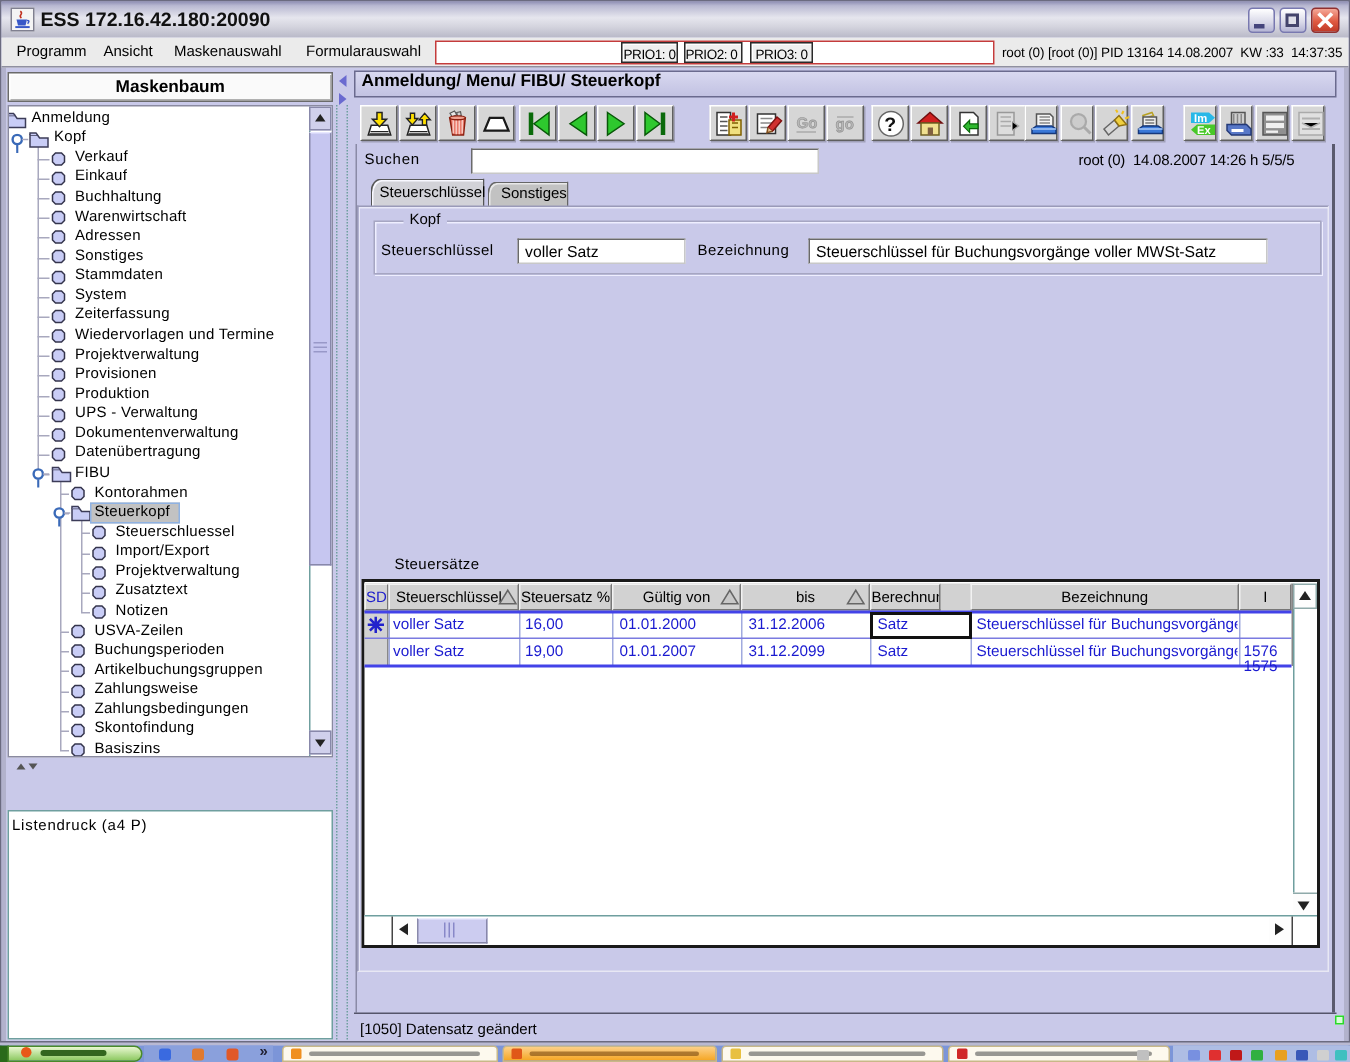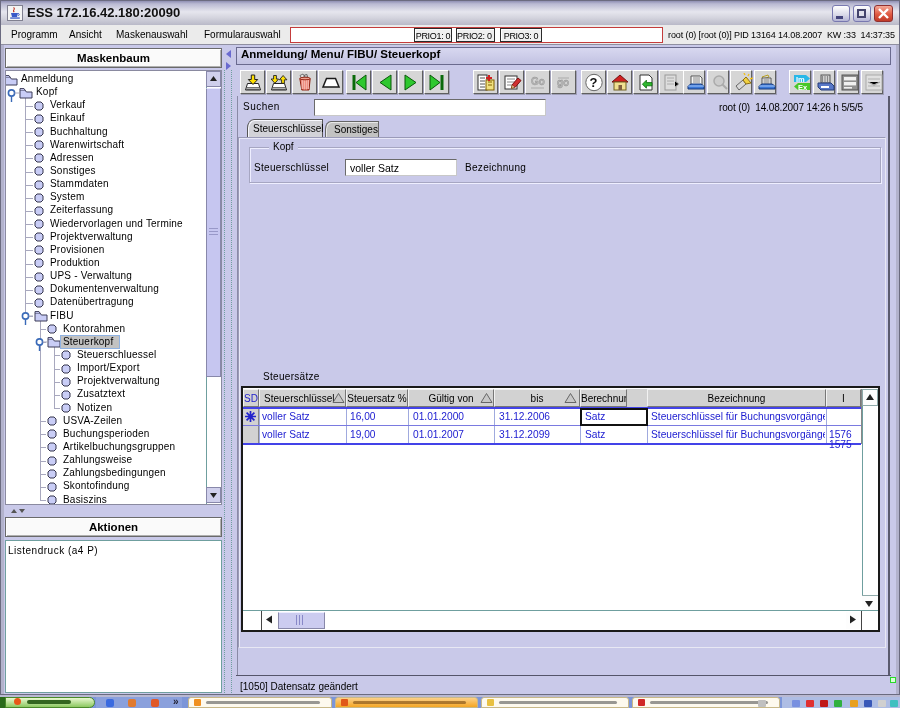--- a/index.html
+++ b/index.html
@@ -244,21 +244,20 @@
       <div class="ab" style="left:34px;top:429.0px;width:6px;height:1px;background:#a8a8be"></div>
       <svg class="ab" style="left:41px;top:423.98px" width="10" height="10" viewBox="0 0 10 10">
         <path d="M3 1 h4 l2 2 v4 l-2 2 h-4 l-2 -2 v-4 Z" fill="#c9cdf6" stroke="#34344c" stroke-width="1"></path>
       </svg>
       <div class="leafrow" style="left:57px;top:422.5px;letter-spacing:0.2px">Basiszins</div>
     </div>
 <svg class="ab" style="left:7px;top:507px" width="20" height="8" viewBox="0 0 20 8">
       <path d="M4 6 L7 2 L10 6 Z" fill="#555"></path>
       <path d="M12 2 L18 2 L15 6 Z" fill="#555"></path>
     </svg>
-<div class="ab" style="left:5px;top:517px;width:217px;height:20px;background:#fafafa;border:1px solid #6a6a6a;box-shadow:inset 1px 1px 0 #fff,inset -1px -1px 0 #b0b0b0;font-size:11.5px;font-weight:bold;text-align:center;padding-top:3px">Aktionen</div>
 <div class="ab" style="left:5px;top:540px;width:217px;height:153px;background:#fff;border:1px solid #6f9f9f"></div>
 <div class="ab t11" style="left:8px;top:545px;letter-spacing:0.5px">Listendruck (a4 P)</div>
 <svg class="ab" style="left:224px;top:49px" width="9" height="22" viewBox="0 0 9 22">
       <path d="M7 1 L2 5 L7 9 Z" fill="#6a6ad0"></path>
       <path d="M2 13 L7 17 L2 21 Z" fill="#6a6ad0"></path>
     </svg>
 <div class="ab" style="left:224px;top:70px;width:1px;height:623px;border-left:1px dotted #6f9f9f"></div>
 <div class="ab" style="left:231px;top:70px;width:1px;height:623px;border-left:1px dotted #6f9f9f"></div>
 <div class="ab" style="left:236px;top:47px;width:655px;height:18px;background:linear-gradient(#d8d8f0,#c2c2e2);border:1px solid #6a6a8e"></div>
 <div class="ab" style="left:241px;top:48px;font-size:11.5px;font-weight:bold;color:#000">Anmeldung/ Menu/ FIBU/ Steuerkopf</div>
@@ -435,20 +434,21 @@
 <div class="ab" style="left:247px;top:119px;width:76px;height:19px;background:#d2d2d8;border:1px solid #555;border-bottom:none;border-top-left-radius:7px 9px;box-shadow:inset 1px 1px 0 #f8f8ff"></div>
 <div class="ab" style="left:253px;top:123px;font-size:10px;color:#000;white-space:nowrap">Steuerschlüssel</div>
 <div class="ab" style="left:325px;top:121px;width:54px;height:17px;background:#c2c2c2;border:1px solid #666;border-bottom:none;border-top-left-radius:6px 8px;box-shadow:inset 1px 1px 0 #e8e8e8"></div>
 <div class="ab" style="left:334px;top:124px;font-size:10px;color:#000;white-space:nowrap">Sonstiges</div>
 <div class="ab" style="left:238px;top:137px;width:648px;height:511px;border:1px solid #9a9ab8;border-bottom-color:#e8e8f4;border-right-color:#e8e8f4;box-shadow:inset 1px 1px 0 #e8e8f8"></div>
 <div class="ab" style="left:249px;top:147px;width:632px;height:36px;border:1px solid #a6a6c2;box-shadow:1px 1px 0 #eef,inset 1px 1px 0 #eef"></div>
 <div class="ab t11" style="left:269px;top:141px;background:#c9c9e9;padding:0 4px">Kopf</div>
 <div class="ab t11" style="left:254px;top:162px;letter-spacing:0.3px">Steuerschlüssel</div>
 <div class="inp" style="left:345px;top:159px;width:112px;height:17px">voller Satz</div>
 <div class="ab t11" style="left:465px;top:162px;letter-spacing:0.3px">Bezeichnung</div>
+<div class="inp" style="left:539px;top:159px;width:306px;height:17px">Steuerschlüssel für Buchungsvorgänge voller MWSt-Satz</div>
 <div class="ab t11" style="left:263px;top:371px;letter-spacing:0.3px">Steuersätze</div>
 <div class="ab" style="left:241px;top:386px;width:639px;height:246px;background:#fff;border:2px solid #1a1a1a"></div>
 <div class="ab" style="left:243px;top:389px;width:618px;height:18px;background:#d2d2d2"></div>
     <div class="hdrcell" style="left:243px;width:16px;color:#2121cc;">SD</div>
     <div class="hdrcell" style="left:259px;width:87px;color:#000;text-align:left;padding-left:4px;">Steuerschlüssel</div>
     <div class="hdrcell" style="left:346px;width:62px;color:#000;">Steuersatz %</div>
     <div class="hdrcell" style="left:408px;width:86px;color:#000;">Gültig von</div>
     <div class="hdrcell" style="left:494px;width:86px;color:#000;">bis</div>
     <div class="hdrcell" style="left:580px;width:47px;color:#000;">Berechnung</div>
     <div class="hdrcell" style="left:647px;width:179px;color:#000;">Bezeichnung</div>

